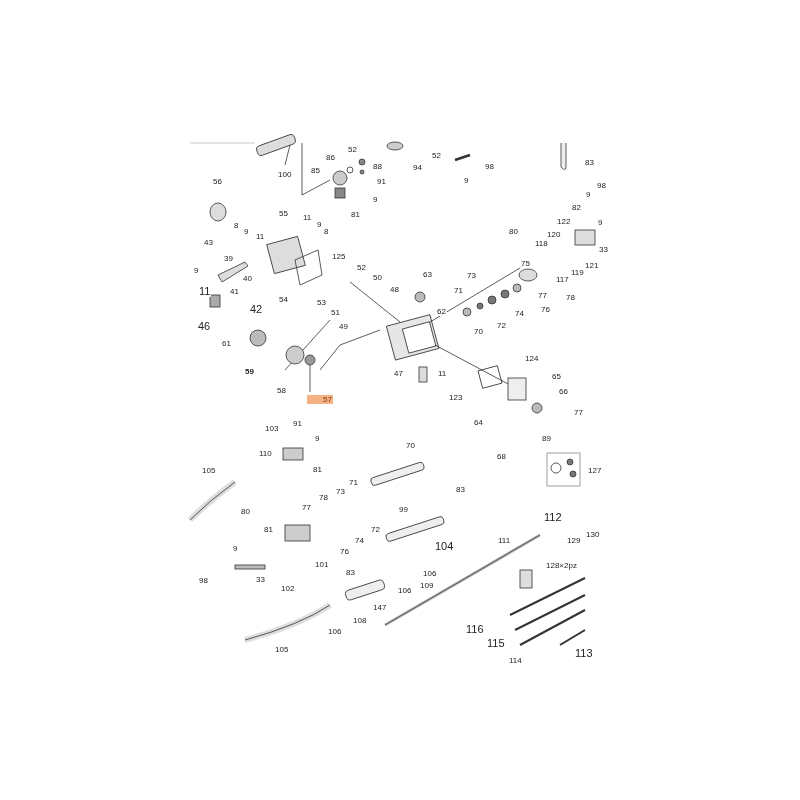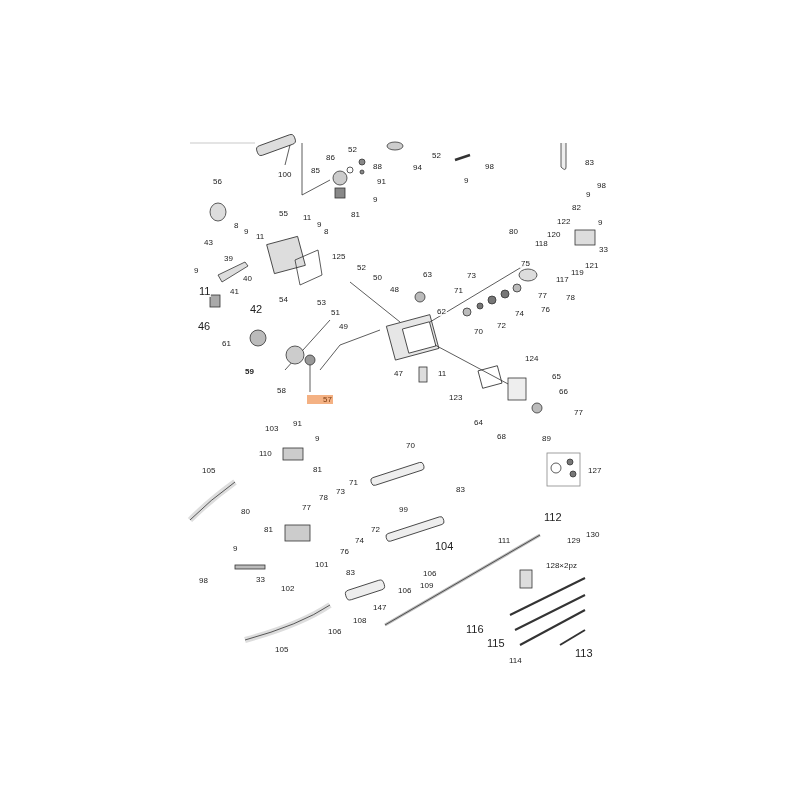--- a/index.html
+++ b/index.html
@@ -170,21 +170,21 @@
     <div class="lbl" style="left: 584px; top: 158px;">83</div>
     <div class="lbl" style="left: 596px; top: 181px;">98</div>
     <div class="lbl" style="left: 585px; top: 190px;">9</div>
     <div class="lbl" style="left: 597px; top: 218px;">9</div>
     <div class="lbl" style="left: 598px; top: 245px;">33</div>
     <div class="lbl" style="left: 524px; top: 354px;">124</div>
     <div class="lbl" style="left: 551px; top: 372px;">65</div>
     <div class="lbl" style="left: 558px; top: 387px;">66</div>
     <div class="lbl" style="left: 573px; top: 408px;">77</div>
     <div class="lbl" style="left: 473px; top: 418px;">64</div>
-    <div class="lbl" style="left: 496px; top: 432px;">68</div>
+    <div class="lbl" style="left: 496px; top: 452px;">68</div>
     <div class="lbl" style="left: 541px; top: 434px;">89</div>
     <div class="lbl" style="left: 292px; top: 419px;">91</div>
     <div class="lbl" style="left: 314px; top: 434px;">9</div>
     <div class="lbl" style="left: 264px; top: 424px;">103</div>
     <div class="lbl" style="left: 230px; top: 449px; margin-left: 28px;">110</div>
     <div class="lbl" style="left: 201px; top: 466px;">105</div>
     <div class="lbl" style="left: 312px; top: 465px;">81</div>
     <div class="lbl" style="left: 240px; top: 507px;">80</div>
     <div class="lbl" style="left: 405px; top: 441px;">70</div>
     <div class="lbl" style="left: 455px; top: 485px;">83</div>

